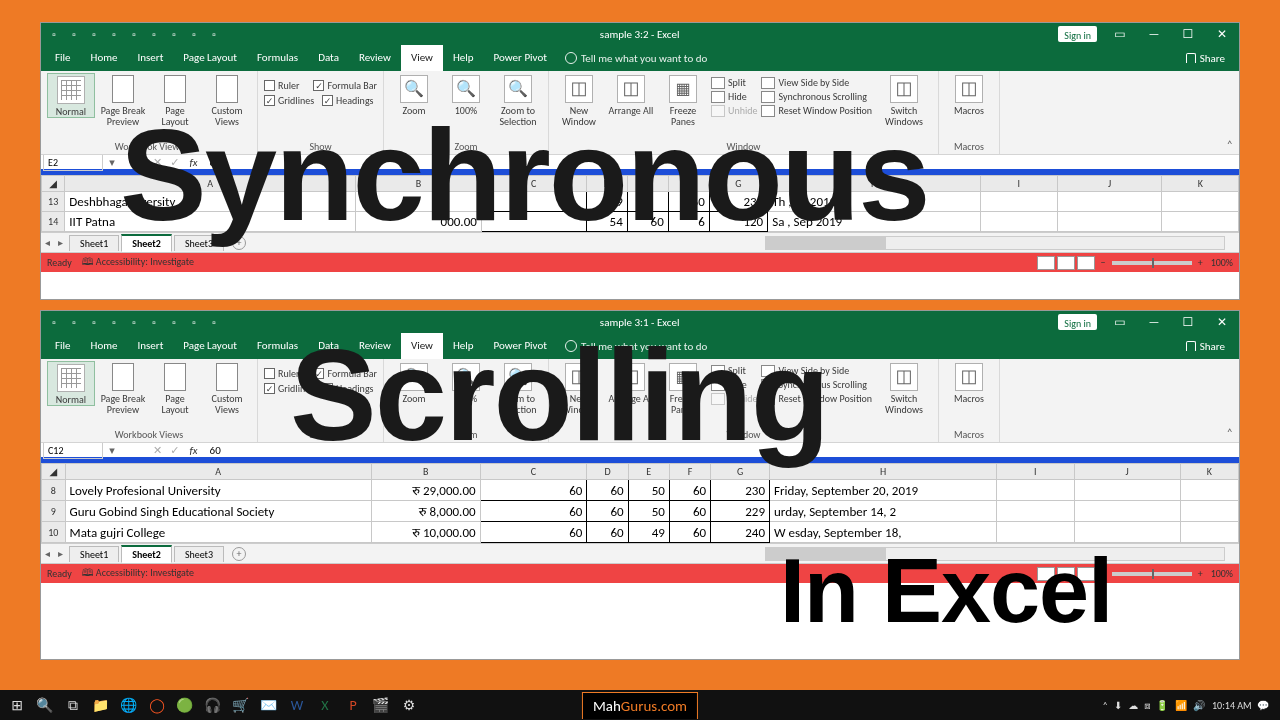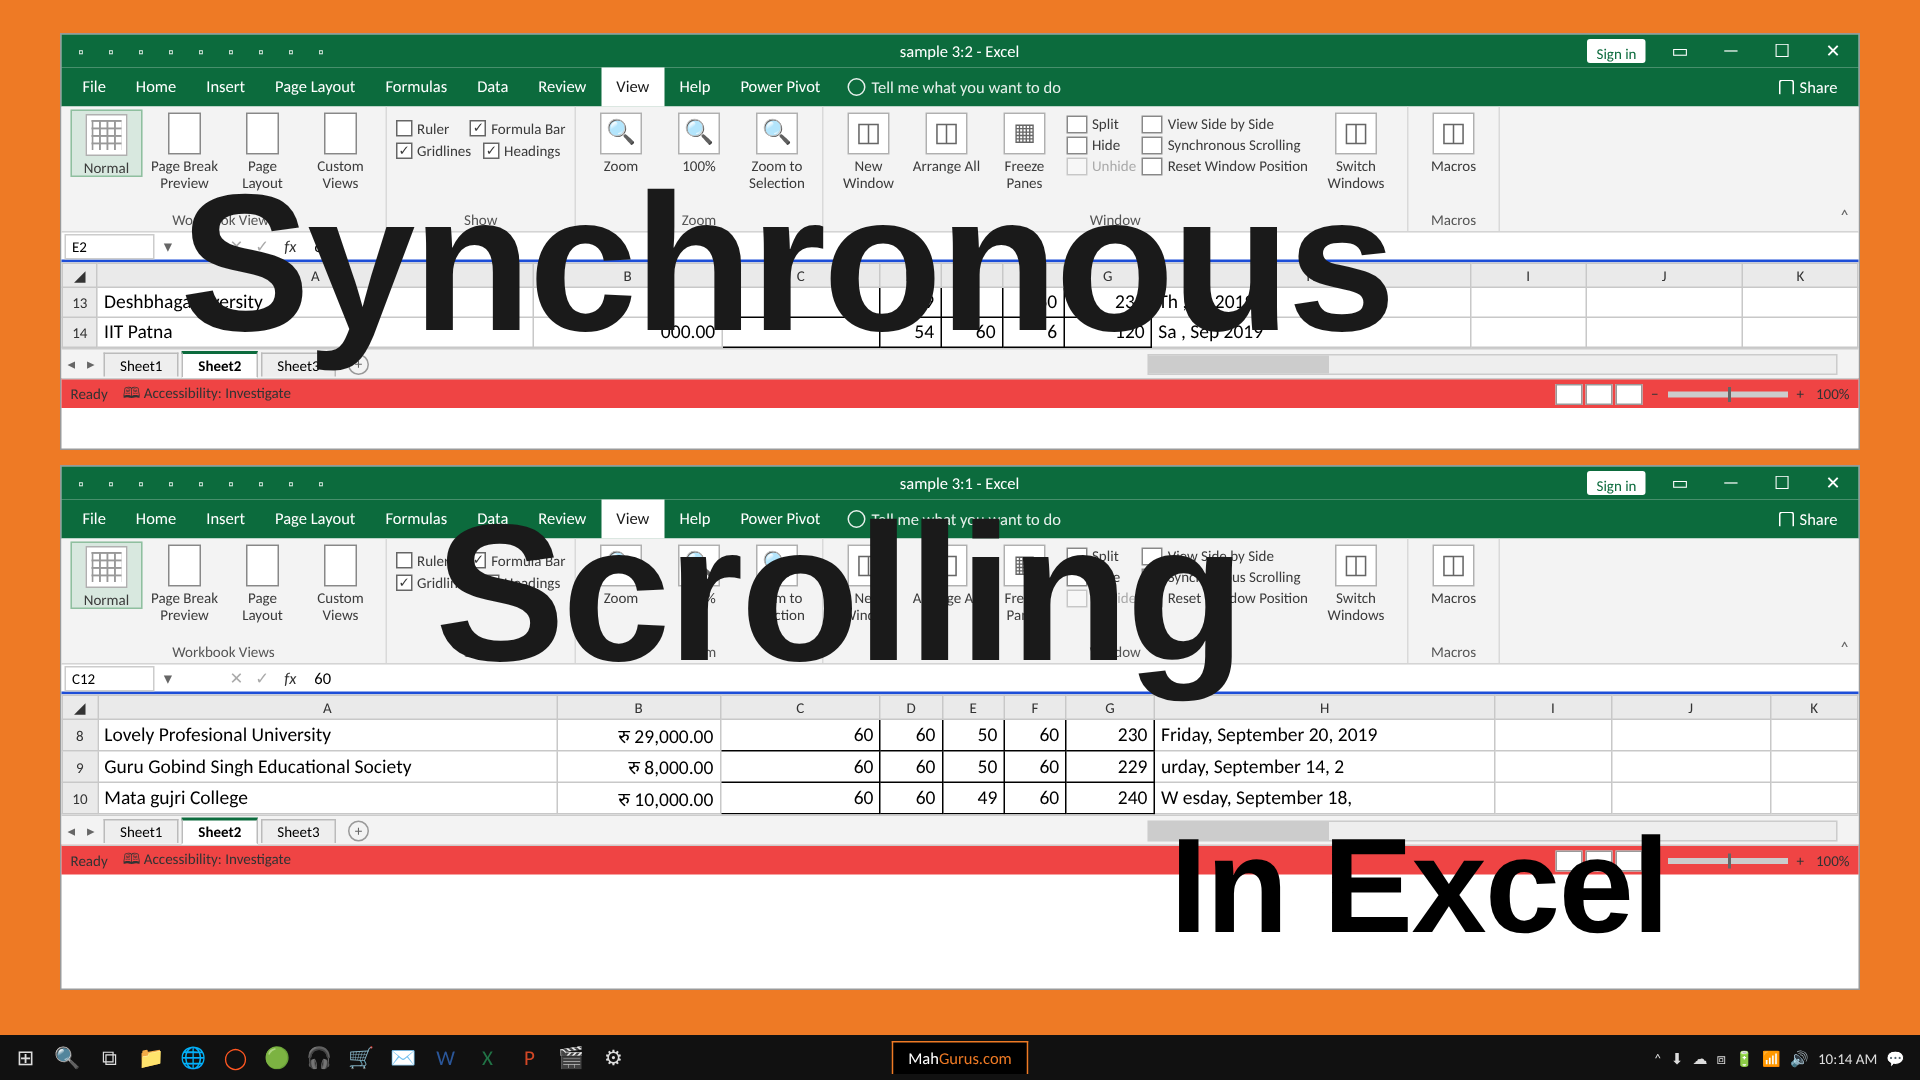--- a/index.html
+++ b/index.html
@@ -43,21 +43,21 @@
   .ricon.frz::before { content:"▦"; font-size:16px; }
   .chkrow { display:flex; flex-direction:column; gap:2px; justify-content:center; padding-top:6px; }
   .chk { display:flex; align-items:center; gap:3px; white-space:nowrap; }
   .chkbox { width:11px; height:11px; border:1px solid #666; font-size:9px; line-height:9px; text-align:center; background:#fff; }
   .winopts { display:flex; flex-direction:column; gap:1px; padding-top:3px; font-size:10px; }
   .winopts .wrow { display:flex; align-items:center; gap:3px; white-space:nowrap; }
   .winopts .wicon { width:14px; height:12px; border:1px solid #888; background:#fff; }
   .ribbon .collapse { position:absolute; right:6px; bottom:2px; font-size:12px; color:#666; }
 
   
-  .fbar { height: 20px; border-bottom:2px solid #1d4ed8; display:flex; align-items:center; font-size:11px; background:#fff; }
+  .fbar { height: 20px; border-bottom:6px solid #1d4ed8; display:flex; align-items:center; font-size:11px; background:#fff; }
   .fbar .namebox { width:60px; border:1px solid #ccc; margin:1px 2px; padding:1px 4px; font-size:10px; }
   .fbar .drop { width:14px; text-align:center; color:#666; }
   .fbar .fx { padding:0 6px; color:#333; font-style:italic; }
   .fbar .fval { padding:0 6px; }
 
   
   .gridwrap { position:relative; background:#fff; }
   table.grid { border-collapse:collapse; font-size:13px; }
   table.grid th, table.grid td { border:1px solid #c8c8c8; }
   table.grid thead th { background:#eaeaea; font-weight:normal; font-size:10px; height:16px; text-align:center; color:#333; }
@@ -78,21 +78,21 @@
   
   .status { height:20px; background:#ef4444; border-top:1px solid #ccc; display:flex; align-items:center; font-size:10px; color:#333; padding:0 6px; }
   .status .spacer { flex:1; }
   .status .vicon { width:18px; height:14px; border:1px solid #999; margin-left:2px; background:#fff; }
   .status .zslider { width:80px; height:4px; background:#ccc; margin:0 6px; position:relative; }
   .status .zslider::before { content:""; position:absolute; left:50%; top:-3px; width:2px; height:10px; background:#666; }
 
   
   .taskbar { position:absolute; left:0; right:0; bottom:0; height:30px; background:#111; display:flex; align-items:center; padding:0 4px; gap:2px; }
   .taskbar .tb { width:26px; height:26px; display:flex; align-items:center; justify-content:center; font-size:14px; color:#ddd; }
-  .taskbar .brand { position:absolute; left:50%; transform:translateX(-50%); background:#000; color:#fff; font-size:11px; padding:4px 10px; border:1px solid #ee7a25; border-bottom:none; }
+  .taskbar .brand { position:absolute; left:50%; transform:translateX(-50%); background:#000; color:#fff; font-size:15px; padding:4px 10px; border:1px solid #ee7a25; border-bottom:none; }
   .taskbar .brand .g { color:#ee7a25; }
   .taskbar .tray { margin-left:auto; display:flex; align-items:center; gap:6px; color:#ddd; font-size:10px; padding-right:6px; }
   .taskbar .tray .clk { text-align:center; }
 
   
   .ov { position:absolute; font-family: Arial, Helvetica, sans-serif; font-weight:900; color:#1a1a1a; letter-spacing:-2px; white-space:nowrap; pointer-events:none; }
   .ov.l1 { top:100px; left:120px; font-size:130px; }
   .ov.l2 { top:320px; left:290px; font-size:130px; }
   .ov.l3 { top:540px; left:780px; font-size:90px; color:#000000; letter-spacing:-1px; }
 </style>

